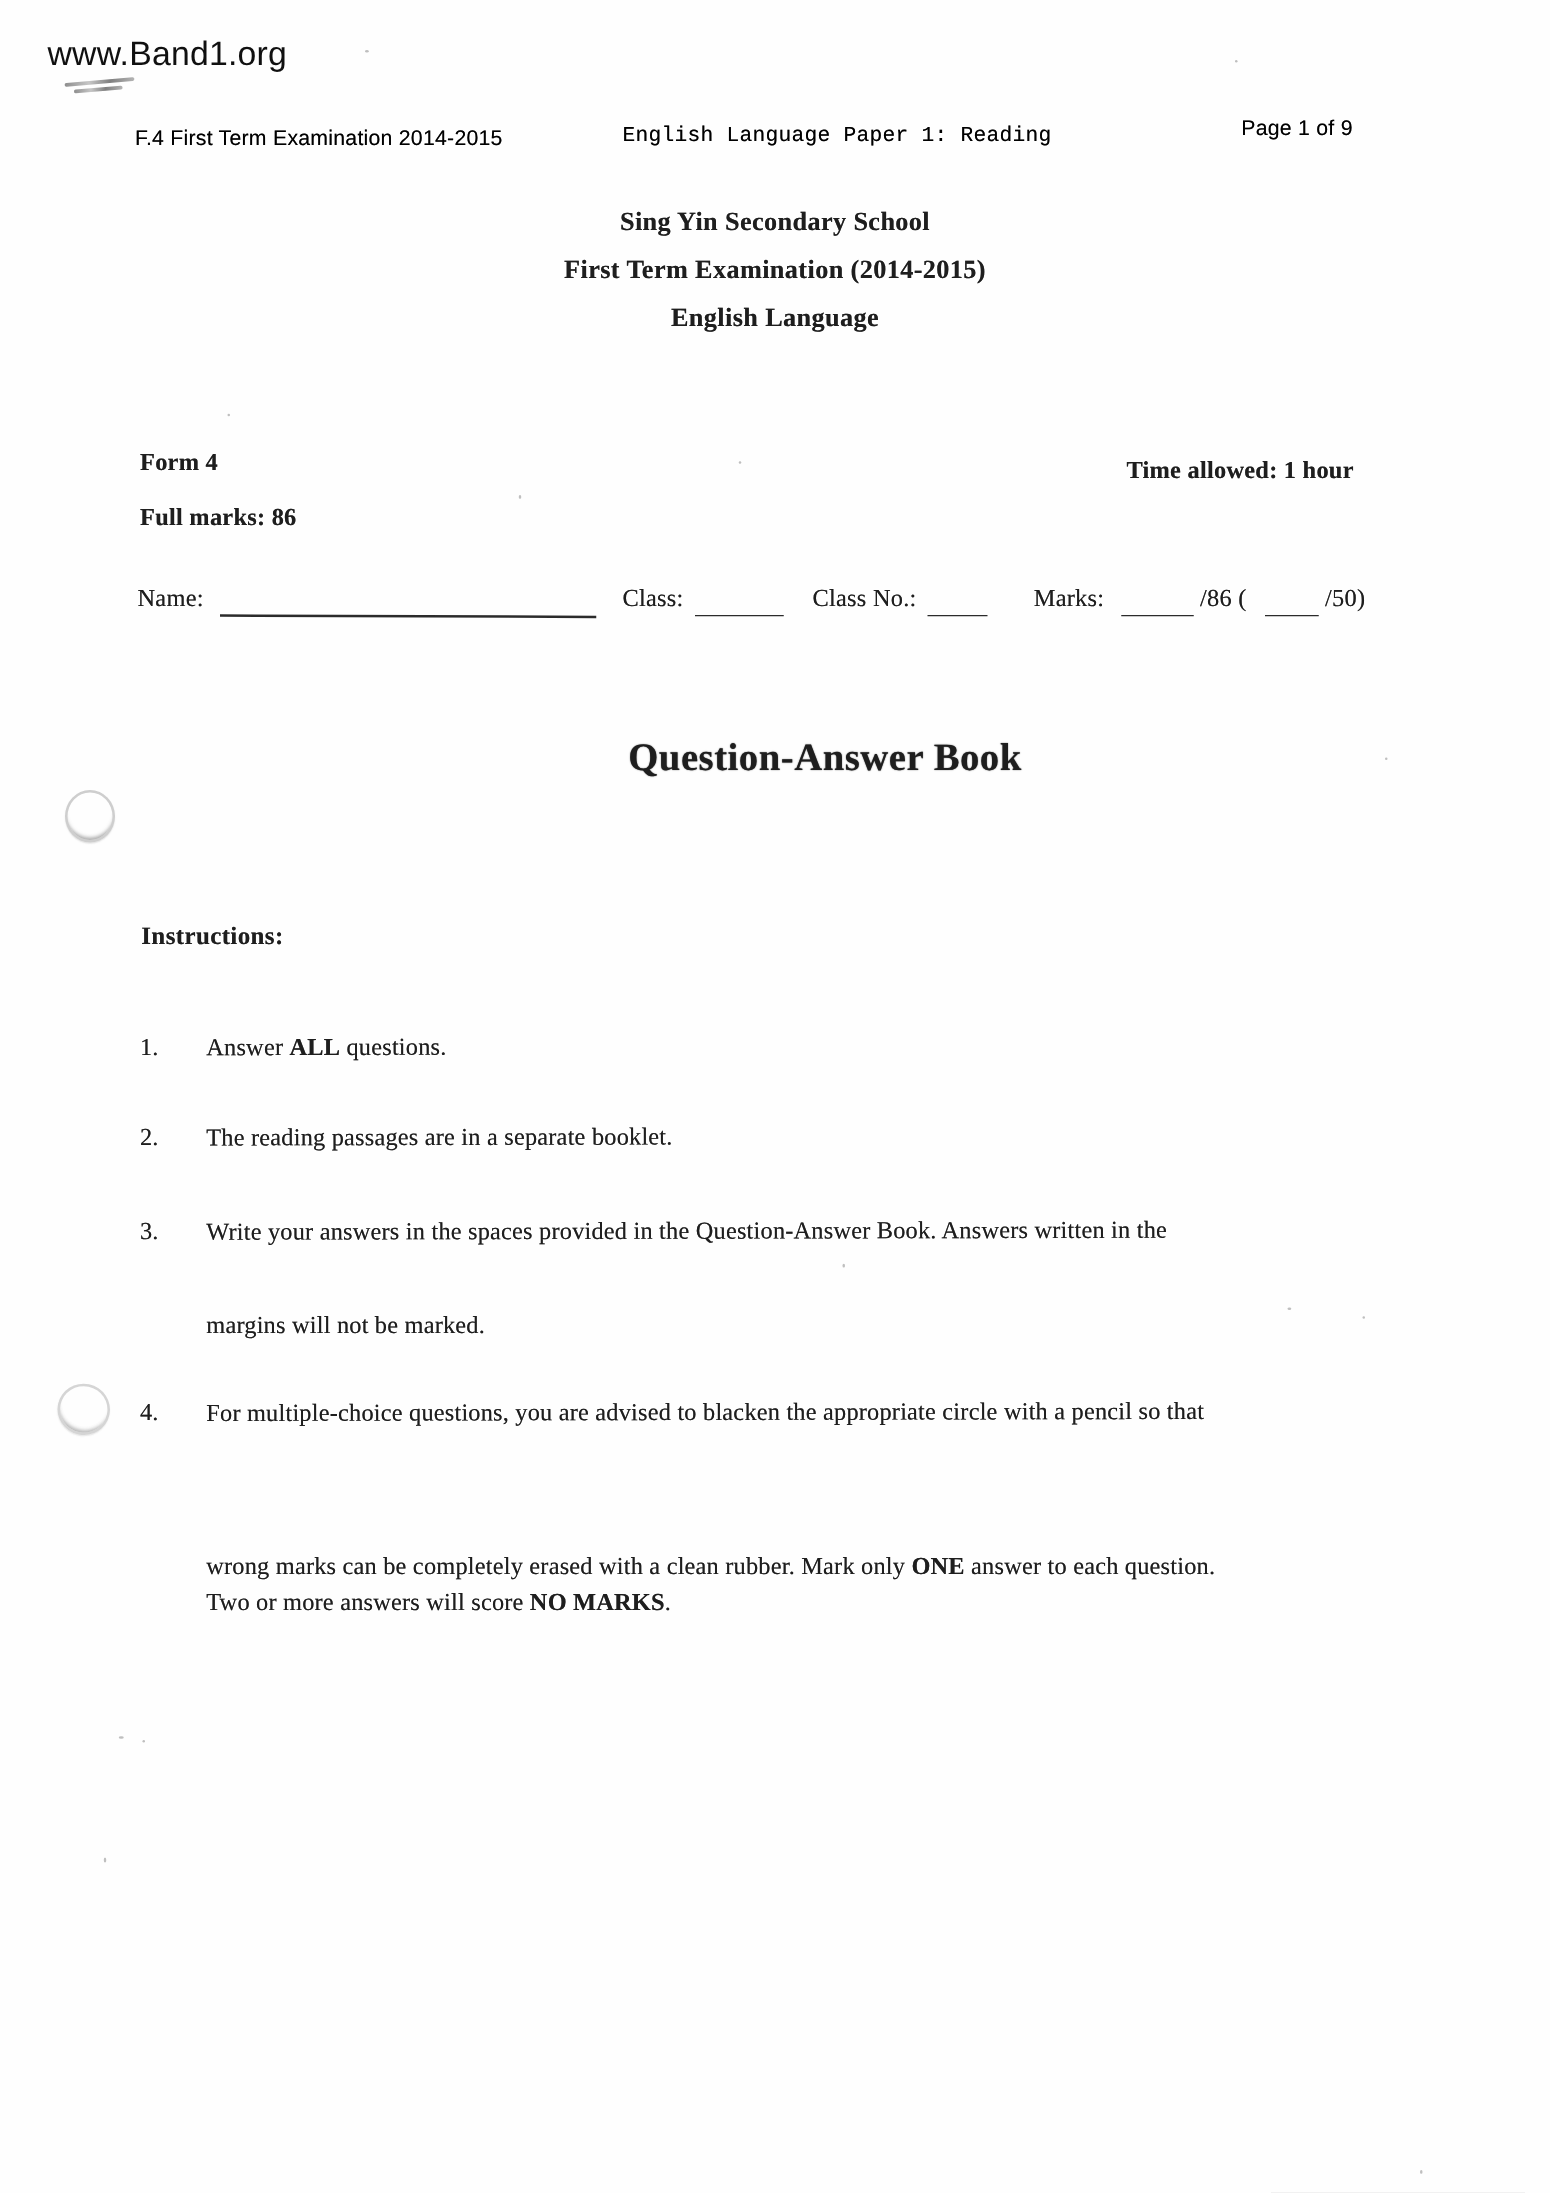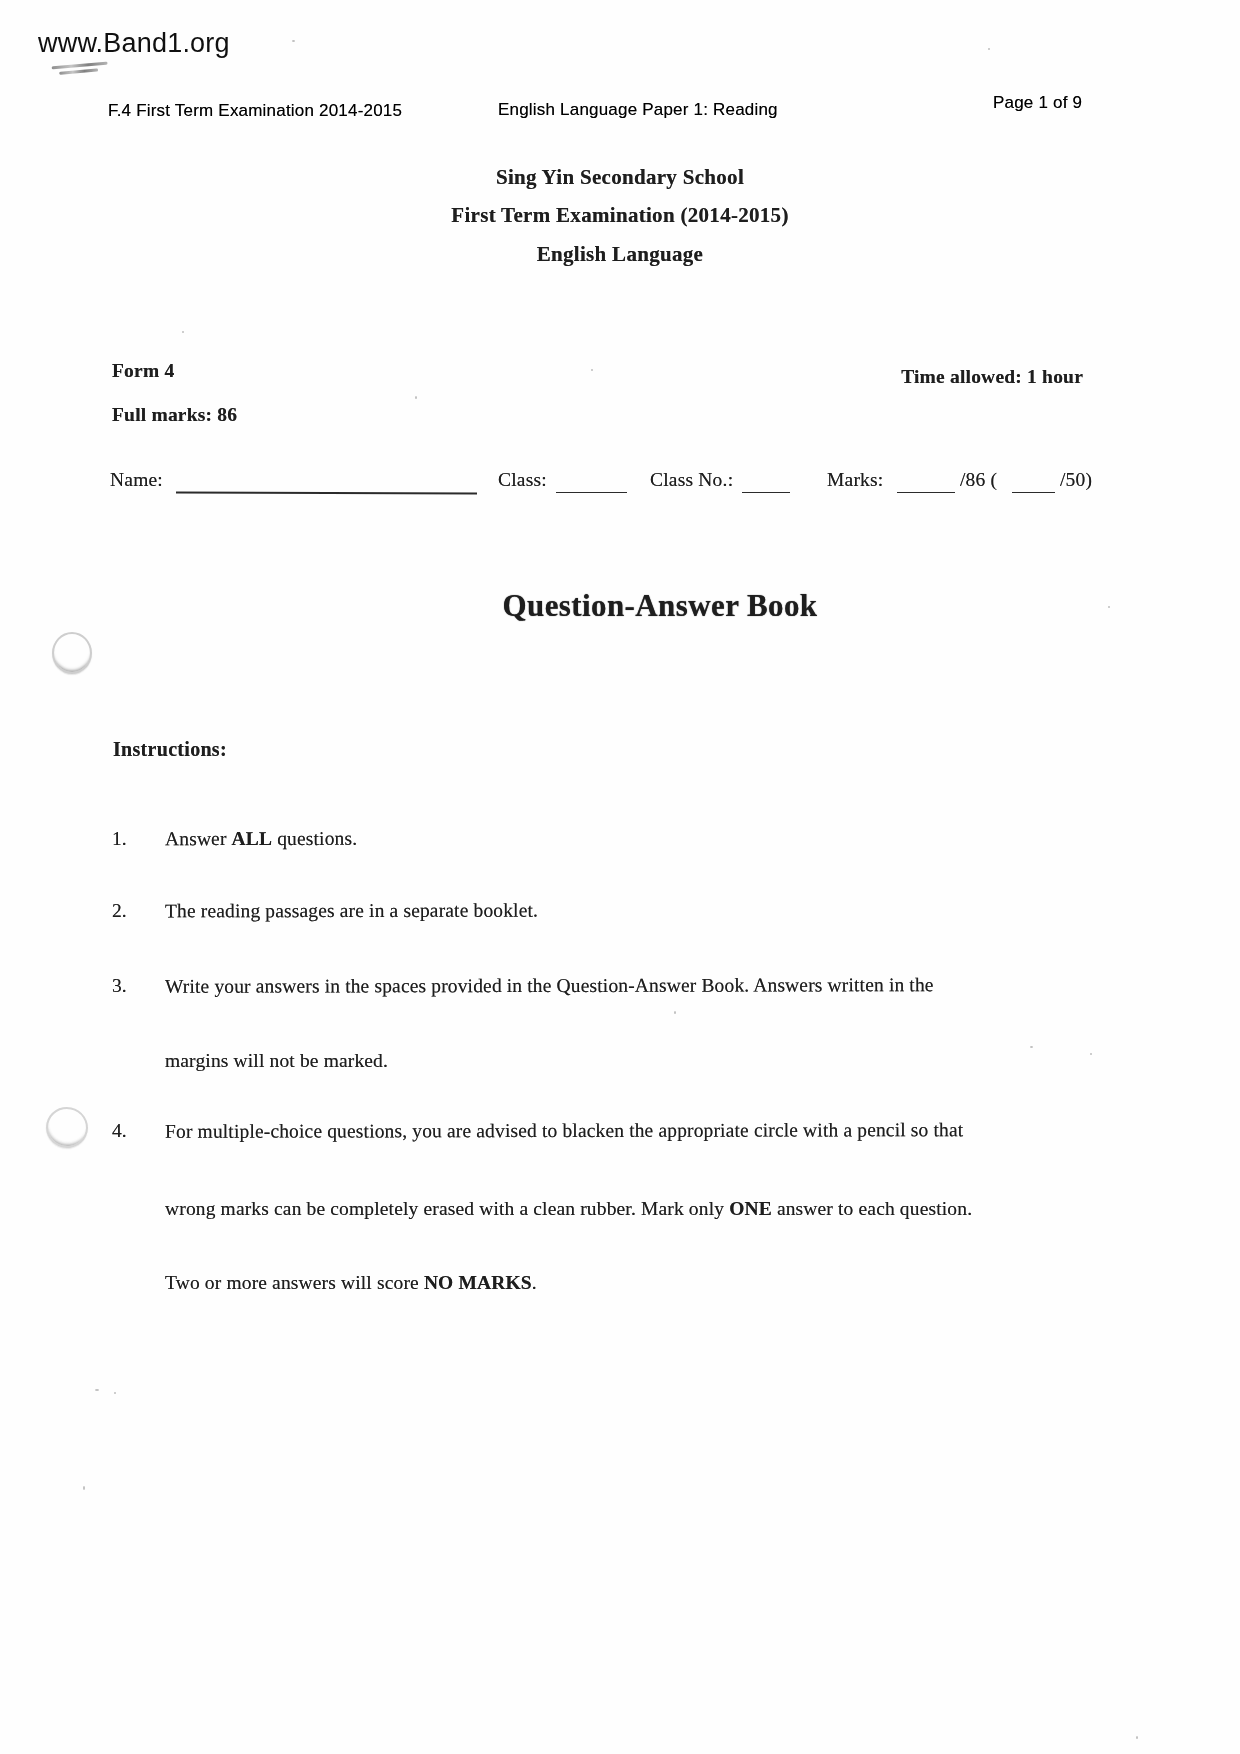--- a/index.html
+++ b/index.html
@@ -19,21 +19,21 @@
   .scan{text-shadow:0 0 .5px rgba(25,25,25,.65);}
 
   .watermark{left:38px;top:28px;font-size:27px;letter-spacing:.2px;color:#101010;}
   .smudge{left:52px;top:64px;width:56px;height:12px;transform:rotate(-5deg);}
   .smudge i{display:block;height:3px;border-radius:2px;margin-bottom:3px;
     background:linear-gradient(100deg,#8d8d8d,#c6c6c6 35%,#7f7f7f 65%,#b5b5b5);}
   .smudge i:last-child{width:70%;margin-left:12%;}
 
   .hdr{font-size:17px;color:#000000;letter-spacing:.2px;}
   .hdr-left{left:108px;top:101px;}
-  .hdr-center{left:498px;top:100px;}
+  .hdr-center{left:498px;top:100px;font-family:Liberation Mono, monospace;}
   .hdr-right{left:993px;top:93px;}
 
   .title-line{left:0;width:1240px;text-align:center;font-size:21px;font-weight:bold;letter-spacing:.3px;}
   .t1{top:165px;} .t2{top:203px;} .t3{top:242px;} .t4{top:280px;}
 
   .info{font-size:19.5px;font-weight:bold;letter-spacing:.2px;}
   .form{left:112px;top:360px;}
   .time{right:170px;top:366px;}
   .fullmarks{left:112px;top:404px;}
 
@@ -54,21 +54,21 @@
     box-shadow:inset 0 -4px 3px -2px rgba(110,110,110,.55), 0 1px 1px rgba(150,150,150,.25);}
   .punch1{left:52px;top:632px;width:36px;height:38px;}
   .punch2{left:46px;top:1107px;width:38px;height:37px;opacity:.85;transform:rotate(12deg);}
 
   .instr-head{left:113px;top:738px;font-size:20px;font-weight:bold;letter-spacing:.3px;}
 
   .inum{position:absolute;left:112px;font-size:19.5px;}
   .iline{position:absolute;left:165px;font-size:19.5px;letter-spacing:.15px;}
   .y1{top:828px;} .y2{top:900px;}
   .y3a{top:975px;} .y3b{top:1050px;}
-  .y4a{top:1120px;} .y4b{top:1198px;font-family:Liberation Serif, serif;} .y4c{top:1272px;}
+  .y4a{top:1120px;} .y4b{top:1243px;font-family:Liberation Serif, serif;} .y4c{top:1272px;}
   .tilt{transform:rotate(-.12deg);}
 
   .speck{position:absolute;background:#8a8a8a;border-radius:50%;opacity:.55;}
 </style>
 </head>
 <body>
 
 <div class="page">
 
   <div class="abs sans watermark">www.Band1.org</div>

